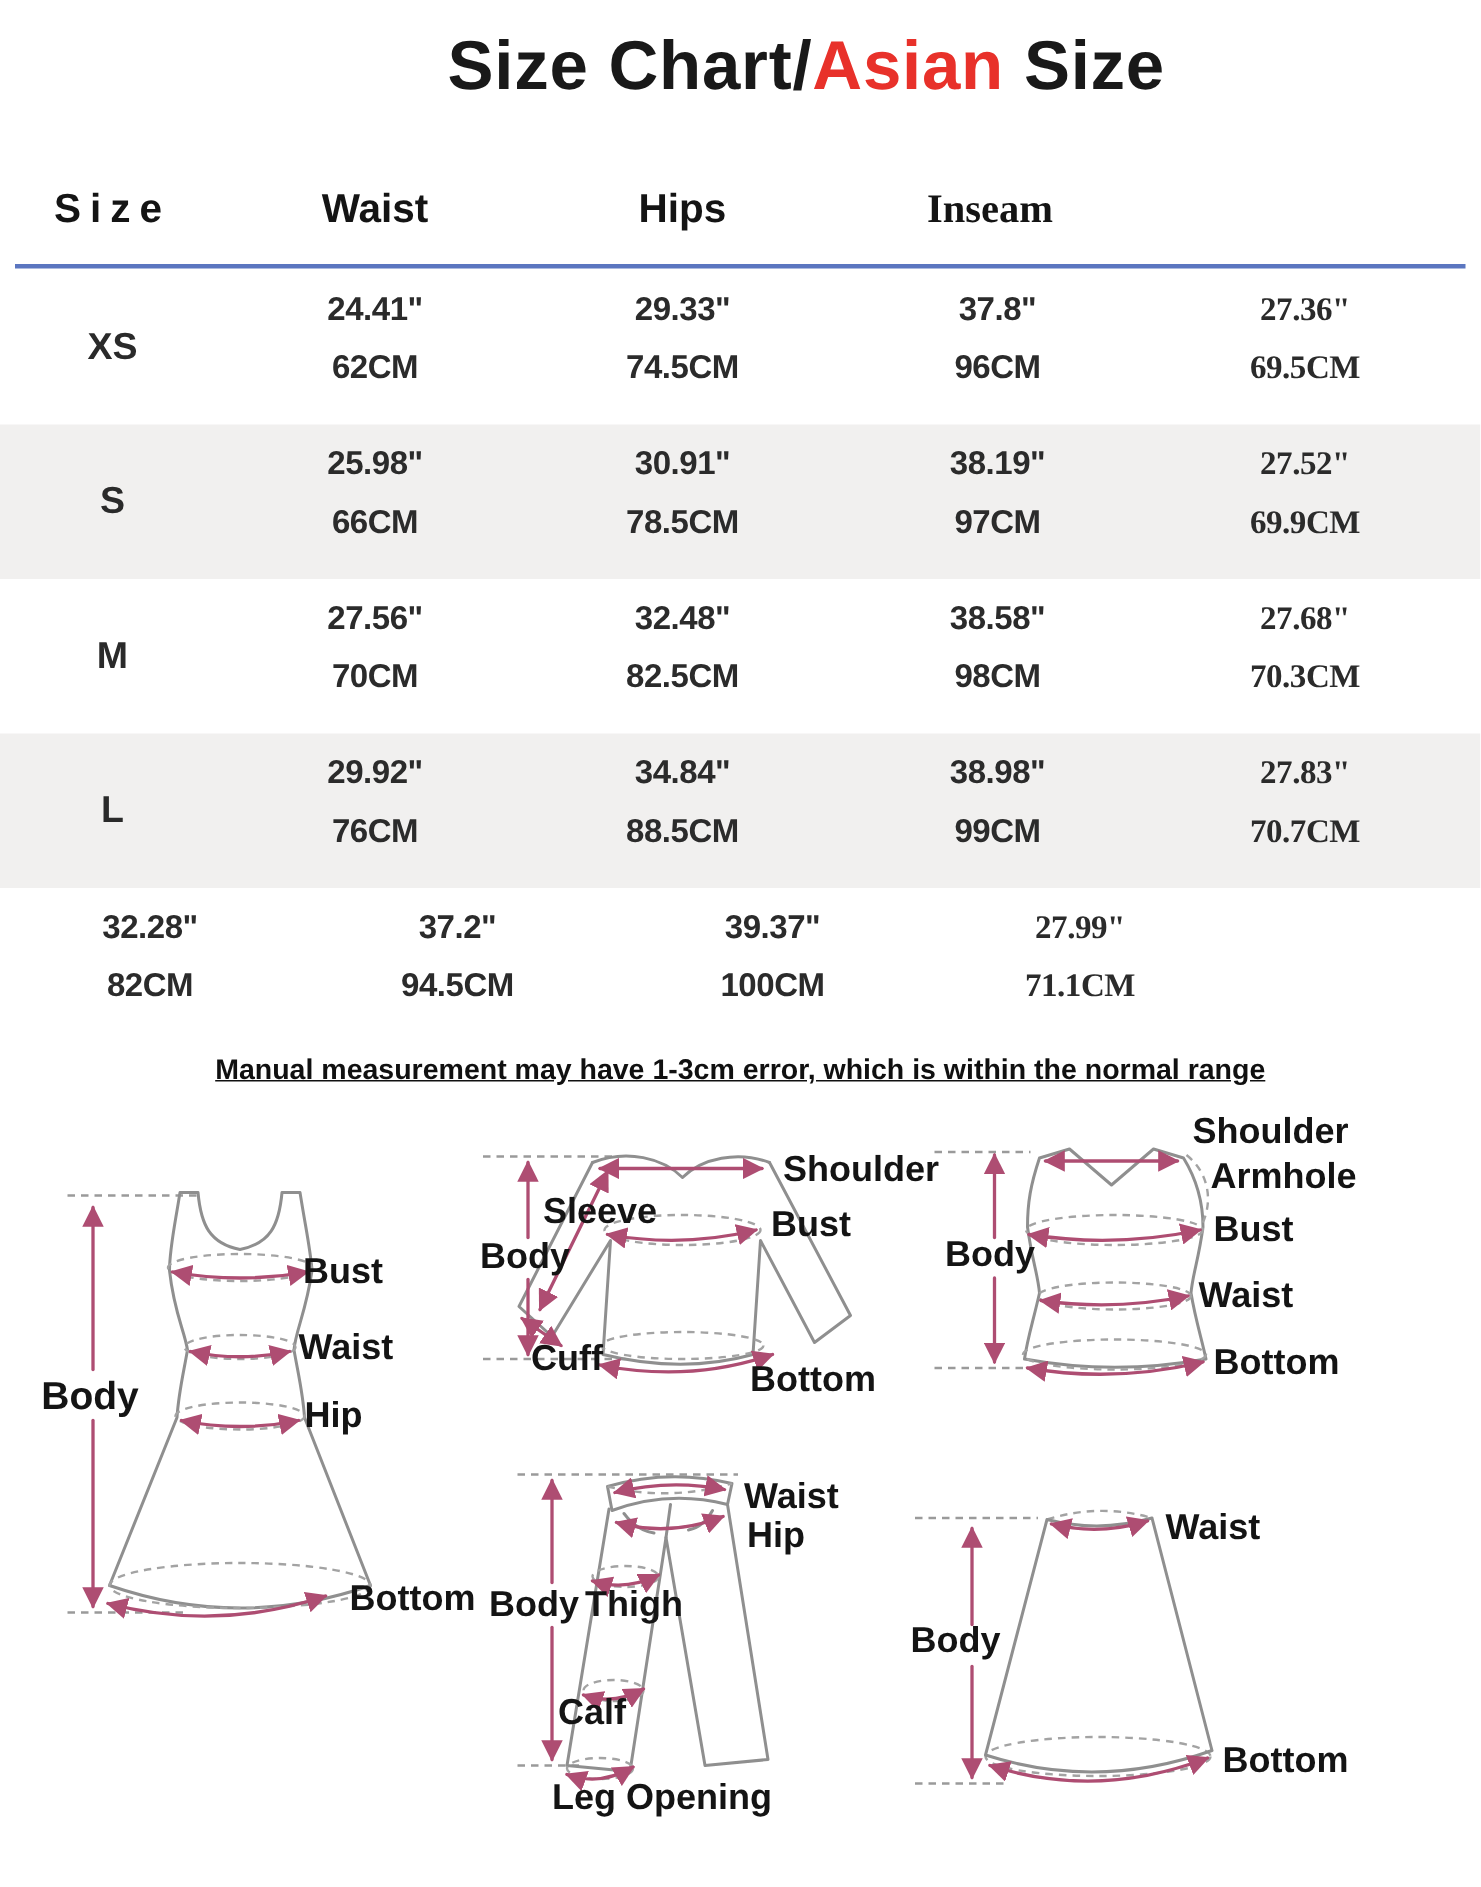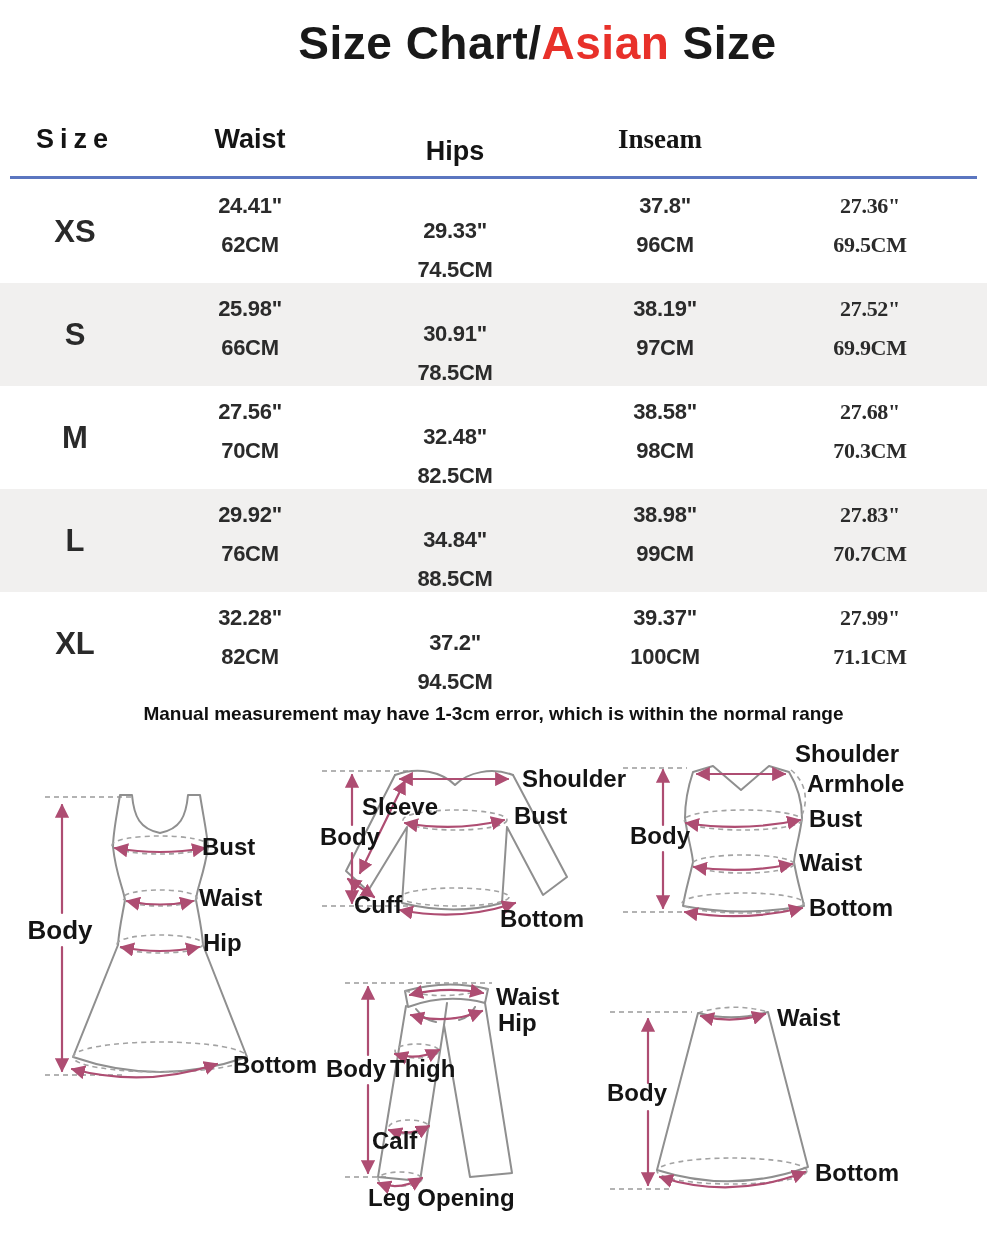--- a/index.html
+++ b/index.html
@@ -4,33 +4,33 @@
 <style>
   html,body{margin:0;padding:0;}
   body{width:987px;height:1258px;position:relative;background:#fff;
        font-family:"Liberation Sans",sans-serif;color:#1c1c1c;overflow:hidden;}
   .title{position:absolute;top:16px;left:0;width:987px;text-align:center;
          font-size:46px;font-weight:700;letter-spacing:.5px;margin:0;color:#191919;padding-left:44px;}
   .title .accent{color:#e8312a;}
   
   .thead{position:absolute;top:108px;left:0;width:987px;height:62px;display:flex;align-items:center;
          font-size:27px;font-weight:700;color:#141414;}
-  .c0{width:150px;}.c1{width:200px;}.c2{width:210px;margin-top:25px;}.c3{width:210px;}.c4{width:200px;font-family:Liberation Serif, serif;}
+  .c0{width:150px;}.c1{width:200px;}.c2{width:210px;}.c3{width:210px;}.c4{width:200px;font-family:Liberation Serif, serif;}
   .th,.size-cell,.td{text-align:center;box-sizing:border-box;}
   .th.c0{letter-spacing:6px;}
   .divider{position:absolute;top:176px;left:10px;width:967px;height:3px;background:#5b76c0;}
   .tbody{position:absolute;top:180px;left:0;width:987px;}
   .trow{display:flex;height:103px;}
   .trow.shade{background:#f1f0ef;}
   .size-cell{display:flex;align-items:center;justify-content:center;
-             font-size:31px;font-weight:700;color:#2a2a2a;}
+             font-size:25px;font-weight:700;color:#2a2a2a;}
   .td{display:flex;flex-direction:column;align-items:center;padding-top:13px;gap:13px;}
   .td div{font-size:22px;font-weight:700;color:#2b2b2b;line-height:26px;letter-spacing:-.3px;}
   .note{position:absolute;top:703px;left:0;width:987px;text-align:center;
-        font-size:19px;font-weight:700;color:#101010;margin:0;}
+        font-size:19px;font-weight:700;color:#101010;margin:0;text-decoration:underline;}
   
   .diagrams{position:absolute;top:740px;left:0;width:987px;height:518px;}
   .diagrams svg{position:absolute;overflow:visible;}
   .outline{stroke:#8f8f8f;stroke-width:2;fill:none;stroke-linejoin:round;stroke-linecap:round;}
   .dash{stroke:#a3a3a3;stroke-width:1.6;fill:none;stroke-dasharray:5 4;}
   .guide{stroke:#9a9a9a;stroke-width:1.6;fill:none;stroke-dasharray:5 4;}
   .rose{stroke:#ae4d72;stroke-width:2.2;fill:none;stroke-linecap:round;}
   .dlabel{font-family:"Liberation Sans",sans-serif;font-size:24px;font-weight:700;fill:#141414;}
   .dlabel.big{font-size:26px;}
   .mid{text-anchor:middle;}
@@ -119,21 +119,20 @@
     <div class="td c3">
         <div>38.98"</div>
         <div>99CM</div>
       </div>
     <div class="td c4">
         <div>27.83"</div>
         <div>70.7CM</div>
       </div>
   </div>
   <div class="trow">
-    <div class="size-cell c0">XL</div>
     <div class="td c1">
         <div>32.28"</div>
         <div>82CM</div>
       </div>
     <div class="td c2">
         <div>37.2"</div>
         <div>94.5CM</div>
       </div>
     <div class="td c3">
         <div>39.37"</div>

